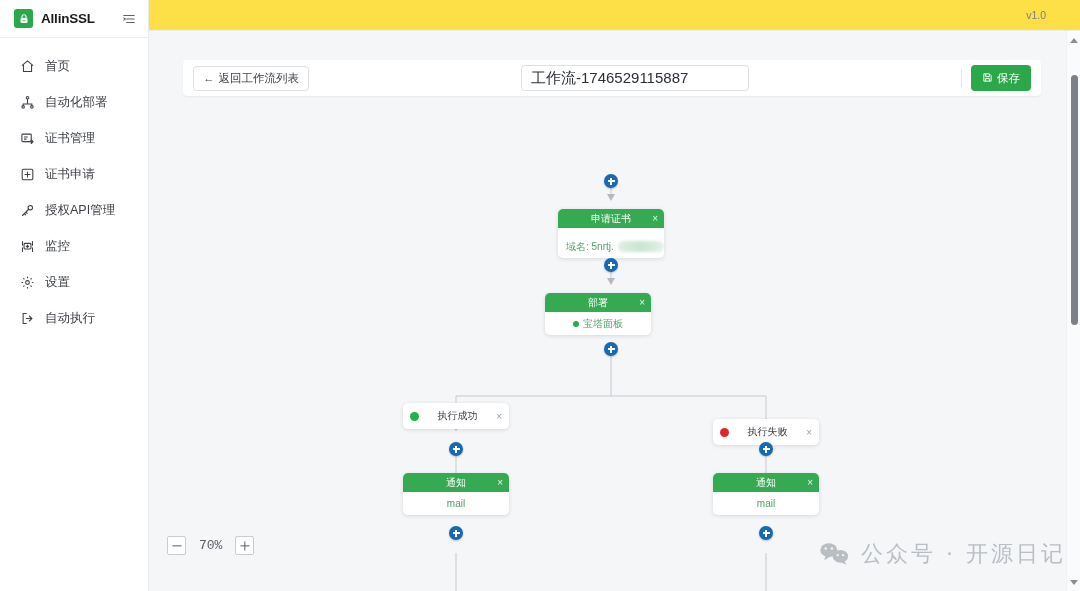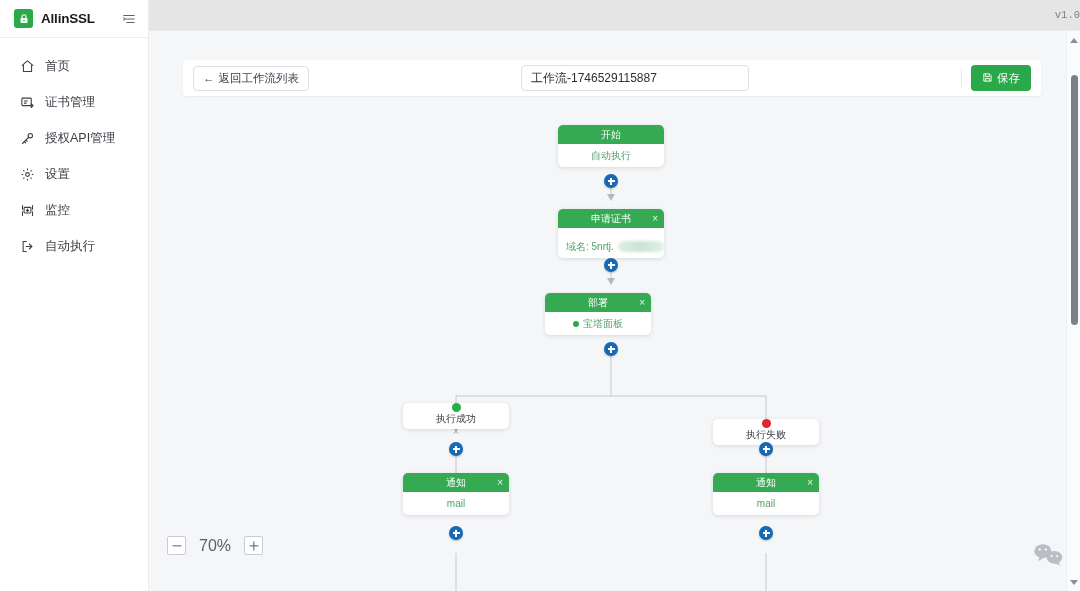--- a/index.html
+++ b/index.html
@@ -54,23 +54,22 @@
   .main {
     flex: 1; position: relative;
     background: #ffffff;
     height: 591px;
     display: flex; flex-direction: column;
   }
   .topbar {
     height: 31px; flex: 0 0 31px;
     border-bottom: 1px solid #ececef;
     display: flex; align-items: center; justify-content: flex-end;
-    padding-right: 0;
-    background: #e5e5e5;
-    font-family: Liberation Mono, monospace;
+    padding-right: 34px;
+    background: #fde047;
   }
   .version { font-size: 10.5px; color: #7a7f87; }
 
   .content {
     flex: 1; position: relative;
     background: #f5f6f8;
     overflow: hidden;
   }
 
   
@@ -89,21 +88,21 @@
     border: 1px solid #dcdfe6; border-radius: 4px;
     background: #fff; color: #3c3f45;
     font-size: 11.5px; font-family: inherit;
     display: flex; align-items: center; gap: 4px;
     cursor: pointer;
   }
   .wf-name-wrap { flex: 1; display: flex; justify-content: center; }
   .wf-name {
     width: 228px; height: 26px;
     border: 1px solid #dcdfe6; border-radius: 4px;
-    font-size: 12px; color: #2b2f36;
+    font-size: 15px; color: #2b2f36;
     padding: 0 9px; background: #fff;
     font-family: inherit;
     outline: none;
   }
   .toolbar-sep {
     width: 1px; height: 18px; background: #e6e8eb; margin-right: 9px;
   }
   .btn-save {
     height: 26px; padding: 0 11px;
     background: #2ba84a; border: none; border-radius: 4px;
@@ -158,22 +157,22 @@
   }
   .dot { width: 6px; height: 6px; border-radius: 50%; background: #2ba84a; flex:0 0 6px;}
 
   
   .snode {
     position: absolute;
     width: 106px; height: 26px;
     background: #fff; border-radius: 5px;
     box-shadow: 0 1px 4px rgba(16,24,40,.13);
     display: flex; align-items: center;
-    padding: 0 7px; 
-    font-size: 10px; color: #3c3f45; flex-direction: column;
+    padding: 0 7px; gap: 6px;
+    font-size: 10px; color: #3c3f45;
   }
   .snode .sdot { width: 9px; height: 9px; border-radius: 50%; flex: 0 0 9px; }
   .snode .slabel { flex: 1; text-align: center; }
   .snode .close { color: #9aa0a8; font-size: 10px; cursor: pointer; }
 
   
   .plus {
     position: absolute;
     width: 14px; height: 14px; border-radius: 50%;
     background: #1769b5;
@@ -196,21 +195,21 @@
   .zbtn {
     width: 19px; height: 19px;
     border: 1px solid #c9ccd2; border-radius: 2px;
     background: #fff; cursor: pointer;
     position: relative;
   }
   .zbtn::before { content:""; position:absolute; left:50%; top:50%;
     transform: translate(-50%,-50%); width: 9px; height: 1.3px; background:#5a5f66;}
   .zbtn.plusbtn::after { content:""; position:absolute; left:50%; top:50%;
     transform: translate(-50%,-50%); width: 1.3px; height: 9px; background:#5a5f66;}
-  .zlabel { font-size: 16px; color: #5a5f66; }
+  .zlabel { font-size: 13px; color: #5a5f66; font-family: Liberation Mono, monospace; }
 
   
   .watermark {
     position: absolute; right: 14px; bottom: 22px;
     display: flex; align-items: center; gap: 9px;
     color: #b9bdc4; font-size: 22px; letter-spacing: 3px;
     pointer-events: none; z-index: 5;
     font-family: "DejaVu Sans", sans-serif;
   }
   .wechat-ico { width: 34px; height: 28px; flex: 0 0 34px; }
@@ -266,62 +265,82 @@
       <div class="nav-item">
         <span class="nav-ico">
           <svg width="15" height="15" viewBox="0 0 24 24" stroke="currentColor" stroke-width="1.7" fill="none" stroke-linejoin="round">
             <path d="M3 10.5L12 3l9 7.5"></path>
               <path d="M5.5 9.5V20h13V9.5"></path>
           </svg>
         </span>
         <span>首页</span>
       </div>
 
+      <div class="nav-item">
+        <span class="nav-ico">
+          <svg width="15" height="15" viewBox="0 0 24 24" stroke="currentColor" stroke-width="1.7" fill="none">
+            <circle cx="12" cy="4.5" r="2"></circle>
+              <circle cx="5" cy="19" r="2"></circle>
+              <circle cx="19" cy="19" r="2"></circle>
+            <path d="M12 6.5v4M5 17v-2.5h14V17M12 10.5v4"></path>
+          </svg>
+        </span>
+        <span>自动化部署</span>
+      </div>
 
       <div class="nav-item">
         <span class="nav-ico">
           <svg width="15" height="15" viewBox="0 0 24 24" stroke="currentColor" stroke-width="1.7" fill="none">
             <rect x="3" y="5" width="15" height="12" rx="1.5"></rect>
               <path d="M6.5 9.5h6M6.5 13h4"></path>
             <path d="M18 14l3 3-3 3v-6z" stroke-linejoin="round"></path>
           </svg>
         </span>
         <span>证书管理</span>
       </div>
 
+      <div class="nav-item">
+        <span class="nav-ico">
+          <svg width="15" height="15" viewBox="0 0 24 24" stroke="currentColor" stroke-width="1.7" fill="none" stroke-linecap="round">
+            <rect x="3.5" y="3.5" width="17" height="17" rx="2"></rect>
+              <path d="M12 8v8M8 12h8"></path>
+          </svg>
+        </span>
+        <span>证书申请</span>
+      </div>
 
       <div class="nav-item">
         <span class="nav-ico">
           <svg width="15" height="15" viewBox="0 0 24 24" stroke="currentColor" stroke-width="1.7" fill="none" stroke-linecap="round">
             <circle cx="16.5" cy="7.5" r="3.5"></circle>
               <path d="M14 10L4 20M7 17l2 2M9.5 14.5l2 2"></path>
           </svg>
         </span>
         <span>授权API管理</span>
-      </div>
-
-      <div class="nav-item">
-        <span class="nav-ico">
-          <svg width="15" height="15" viewBox="0 0 24 24" stroke="currentColor" stroke-width="1.7" fill="none">
-            <circle cx="12" cy="12" r="3"></circle>
-            <path d="M12 2.5v2.5M12 19v2.5M21.5 12H19M5 12H2.5M18.7 5.3l-1.8 1.8M7.1 16.9l-1.8 1.8M18.7 18.7l-1.8-1.8M7.1 7.1L5.3 5.3"></path>
-          </svg>
-        </span>
-        <span>设置</span>
       </div>
 
       <div class="nav-item">
         <span class="nav-ico">
           <svg width="15" height="15" viewBox="0 0 24 24" stroke="currentColor" stroke-width="1.7" fill="none" stroke-linecap="round">
             <path d="M4 4v6M4 14v6M20 4v6M20 14v6"></path>
             <rect x="6.5" y="7" width="11" height="9" rx="1.5"></rect>
             <path d="M12 9.5v4M10 11.5l2 2 2-2"></path>
           </svg>
         </span>
         <span>监控</span>
+      </div>
+
+      <div class="nav-item">
+        <span class="nav-ico">
+          <svg width="15" height="15" viewBox="0 0 24 24" stroke="currentColor" stroke-width="1.7" fill="none">
+            <circle cx="12" cy="12" r="3"></circle>
+            <path d="M12 2.5v2.5M12 19v2.5M21.5 12H19M5 12H2.5M18.7 5.3l-1.8 1.8M7.1 16.9l-1.8 1.8M18.7 18.7l-1.8-1.8M7.1 7.1L5.3 5.3"></path>
+          </svg>
+        </span>
+        <span>设置</span>
       </div>
 
       <div class="nav-item">
         <span class="nav-ico">
           <svg width="15" height="15" viewBox="0 0 24 24" stroke="currentColor" stroke-width="1.7" fill="none" stroke-linecap="round">
             <path d="M10 4H5v16h5"></path>
               <path d="M15 8l4 4-4 4M19 12h-9"></path>
           </svg>
         </span>
         <span>自动执行</span>
@@ -386,28 +405,20 @@
           <g fill="#b4b9bf">
             <polygon points="462,90 458,83 466,83"></polygon>
             <polygon points="462,174 458,167 466,167"></polygon>
             <polygon points="307,320 303,313 311,313"></polygon>
             <polygon points="617,320 613,313 621,313"></polygon>
             <polygon points="307,402 303,395 311,395"></polygon>
             <polygon points="617,402 613,395 621,395"></polygon>
           </g>
         </svg>
 
-        <div class="node" style="left:409px; top:14px;">
-          <div class="node-head">
-            <span>开始</span>
-          </div>
-          <div class="node-body">
-            <span>自动执行</span>
-          </div>
-        </div>
 
         <div class="plus" style="left:455px; top:63px;"></div>
 
         <div class="node" style="left:409px; top:98px;">
           <div class="node-head">
             <span>申请证书</span>
             <span class="close">×</span>
           </div>
           <div class="node-body left">
             <span>域名: 5nrtj.</span>
@@ -482,20 +493,21 @@
             <ellipse cx="14" cy="12" rx="11" ry="9"></ellipse>
             <polygon points="10,19 8,25 15,21"></polygon>
             <circle cx="10" cy="10" r="1.6" fill="#f5f6f8"></circle>
             <circle cx="18" cy="10" r="1.6" fill="#f5f6f8"></circle>
             <ellipse cx="29" cy="20" rx="10" ry="8.2"></ellipse>
             <polygon points="34,26 37,31 30,28"></polygon>
             <circle cx="25.5" cy="18.5" r="1.5" fill="#f5f6f8"></circle>
             <circle cx="32.5" cy="18.5" r="1.5" fill="#f5f6f8"></circle>
           </svg>
         </span>
+        <span>公众号 · 开源日记</span>
       </div>
 
       <div class="vscroll">
         <div class="vs-arrow up">
             <i></i>
           </div>
         <div class="vs-thumb"></div>
         <div class="vs-arrow down">
             <i></i>
           </div>

